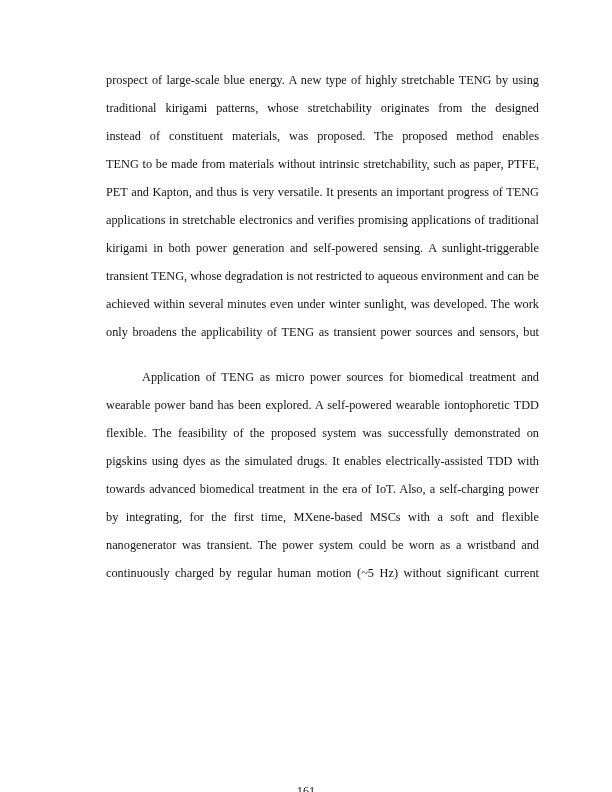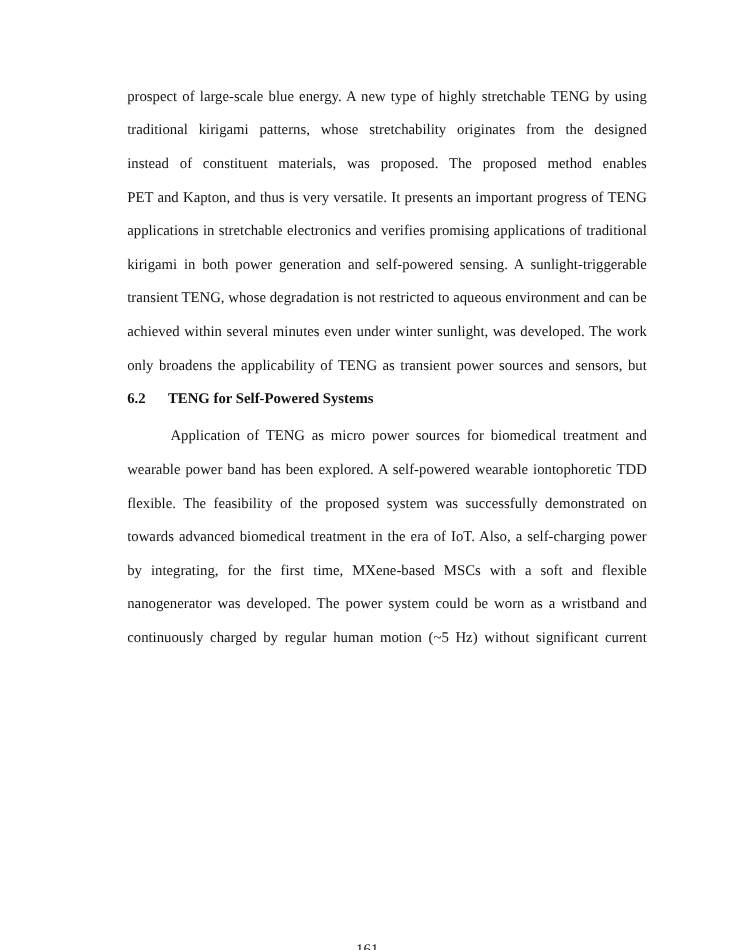--- a/index.html
+++ b/index.html
@@ -49,21 +49,21 @@
     line-height: 28px;
     font-size: 12.3px;
     font-weight: bold;
     white-space: nowrap;
   }
   .section-heading .sec-num {
     display: inline-block;
     width: 34px;
   }
   .para-2 {
-    margin-top: 3px;
+    margin-top: 17px;
   }
   .page-number {
     position: absolute;
     left: 0;
     top: 777px;
     width: 100%;
     height: 28px;
     line-height: 28px;
     text-align: center;
     font-size: 12.3px;
@@ -72,38 +72,37 @@
 </head>
 <body>
 
 <div class="page">
   <div class="content">
 
     <div class="para end-left">
         <div class="line">prospect of large-scale blue energy. A new type of highly stretchable TENG by using the</div>
         <div class="line">traditional kirigami patterns, whose stretchability originates from the designed structures</div>
         <div class="line">instead of constituent materials, was proposed. The proposed method enables stretchable</div>
+        <div class="line">TENG to be made from materials without intrinsic stretchability, such as paper, PTFE,</div>
         <div class="line">PET and Kapton, and thus is very versatile. It presents an important progress of TENG for</div>
         <div class="line">applications in stretchable electronics and verifies promising applications of traditional</div>
         <div class="line">kirigami in both power generation and self-powered sensing. A sunlight-triggerable</div>
         <div class="line">transient TENG, whose degradation is not restricted to aqueous environment and can be</div>
         <div class="line">achieved within several minutes even under winter sunlight, was developed. The work not</div>
         <div class="line">only broadens the applicability of TENG as transient power sources and sensors, but also</div>
       </div>
 
-    <h2 class="section-heading">
-      <span class="sec-num">6.2</span><span>TENG for Self-Powered Systems</span>
-    </h2>
 
     <div class="para para-2 indent-first">
         <div class="line">Application of TENG as micro power sources for biomedical treatment and</div>
         <div class="line">wearable power band has been explored. A self-powered wearable iontophoretic TDD</div>
         <div class="line">flexible. The feasibility of the proposed system was successfully demonstrated on</div>
+        <div class="line">pigskins using dyes as the simulated drugs. It enables electrically-assisted TDD with</div>
         <div class="line">towards advanced biomedical treatment in the era of IoT. Also, a self-charging power unit</div>
         <div class="line">by integrating, for the first time, MXene-based MSCs with a soft and flexible triboelectric</div>
-        <div class="line">nanogenerator was developed. The power system could be worn as a wristband and</div>
+        <div class="line">nanogenerator was transient. The power system could be worn as a wristband and</div>
         <div class="line">continuously charged by regular human motion (~5 Hz) without significant current</div>
       </div>
 
   </div>
 
   <div class="page-number">161</div>
 </div>
 
 </body></html>

